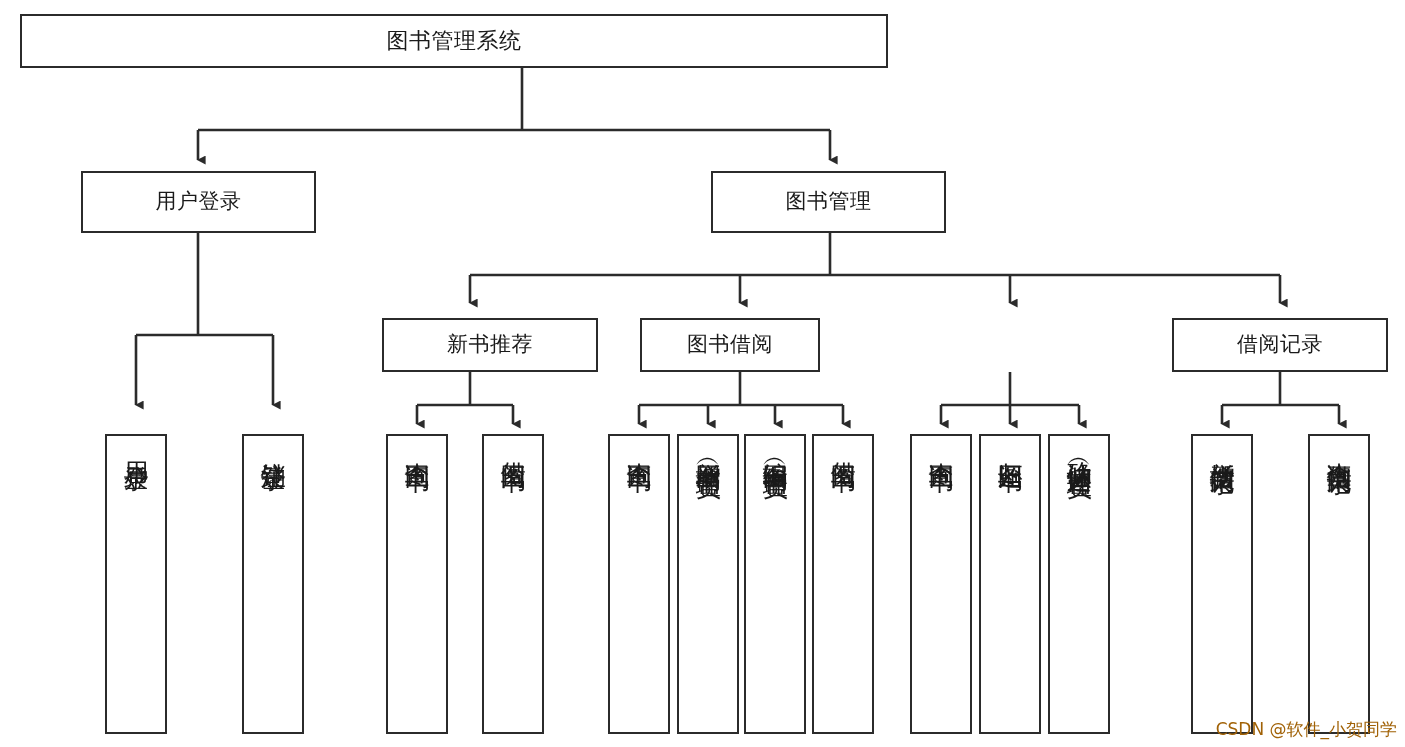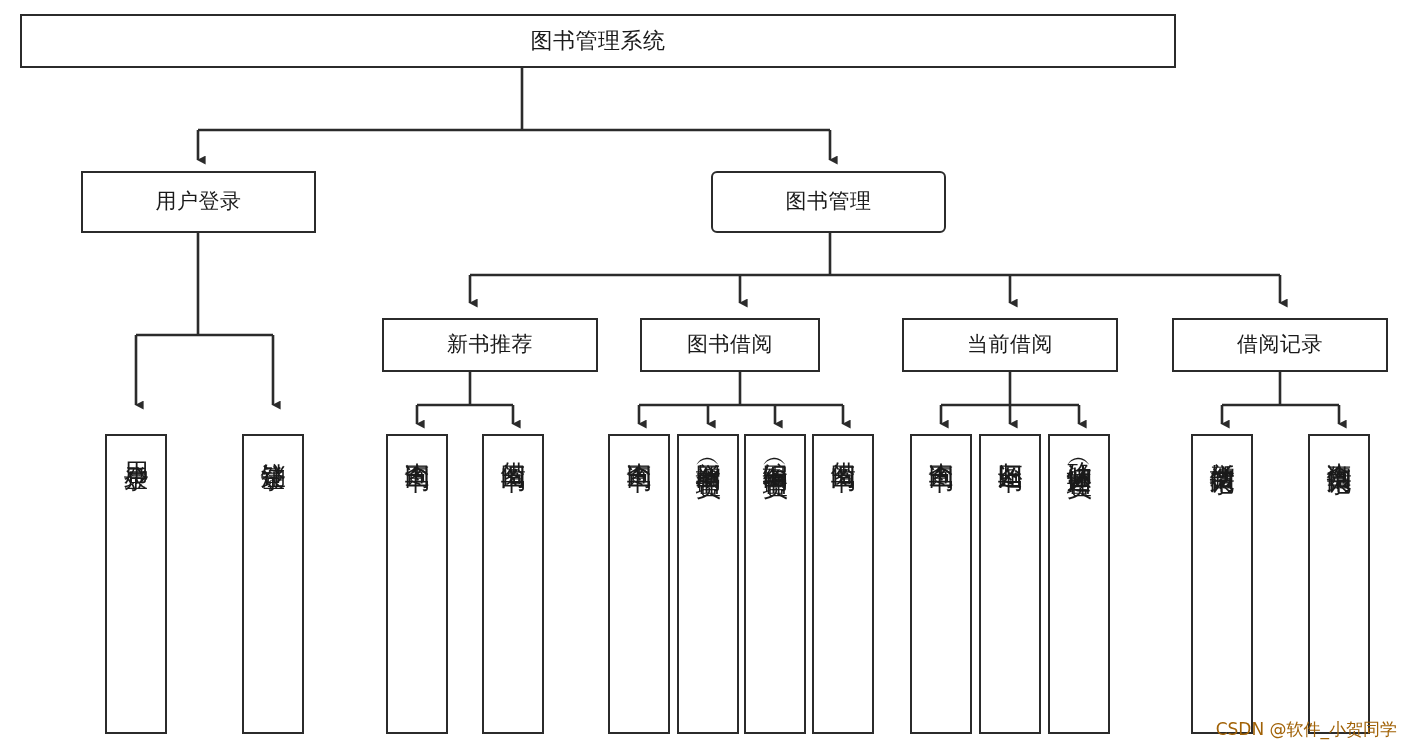--- a/index.html
+++ b/index.html
@@ -124,40 +124,37 @@
       <path d="M1010,405 L1010,424" marker-end="url(#arrowhead)"></path>
       <path d="M1079,405 L1079,424" marker-end="url(#arrowhead)"></path>
 
       <path d="M1280,372 L1280,405"></path>
       <path d="M1222,405 L1339,405"></path>
       <path d="M1222,405 L1222,424" marker-end="url(#arrowhead)"></path>
       <path d="M1339,405 L1339,424" marker-end="url(#arrowhead)"></path>
     </g>
   </svg>
 
-  <div class="node horiz root" style="left:20px; top:14px; width:1156px; height:54px;">
+  <div class="node horiz root" style="left:20px; top:14px; width:868px; height:54px;">
     <span class="node-label">图书管理系统</span>
   </div>
 
   <div class="node horiz" style="left:81px; top:171px; width:235px; height:62px;">
     <span class="node-label">用户登录</span>
   </div>
-  <div class="node horiz" style="left:711px; top:171px; width:235px; height:62px;border-radius:6px;">
+  <div class="node horiz" style="left:711px; top:171px; width:235px; height:62px;">
     <span class="node-label">图书管理</span>
   </div>
 
   <div class="node horiz" style="left:382px; top:318px; width:216px; height:54px;">
     <span class="node-label">新书推荐</span>
   </div>
   <div class="node horiz" style="left:640px; top:318px; width:180px; height:54px;">
     <span class="node-label">图书借阅</span>
   </div>
-  <div class="node horiz" style="left:902px; top:318px; width:216px; height:54px;">
-    <span class="node-label">当前借阅</span>
-  </div>
   <div class="node horiz" style="left:1172px; top:318px; width:216px; height:54px;font-family:Liberation Serif, serif;">
     <span class="node-label">借阅记录</span>
   </div>
 
   <div class="node vert" style="left:105px; top:434px; width:62px; height:300px;">
     <span class="node-label">用户登录</span>
   </div>
   <div class="node vert" style="left:242px; top:434px; width:62px; height:300px;">
     <span class="node-label">注销登录</span>
   </div>

